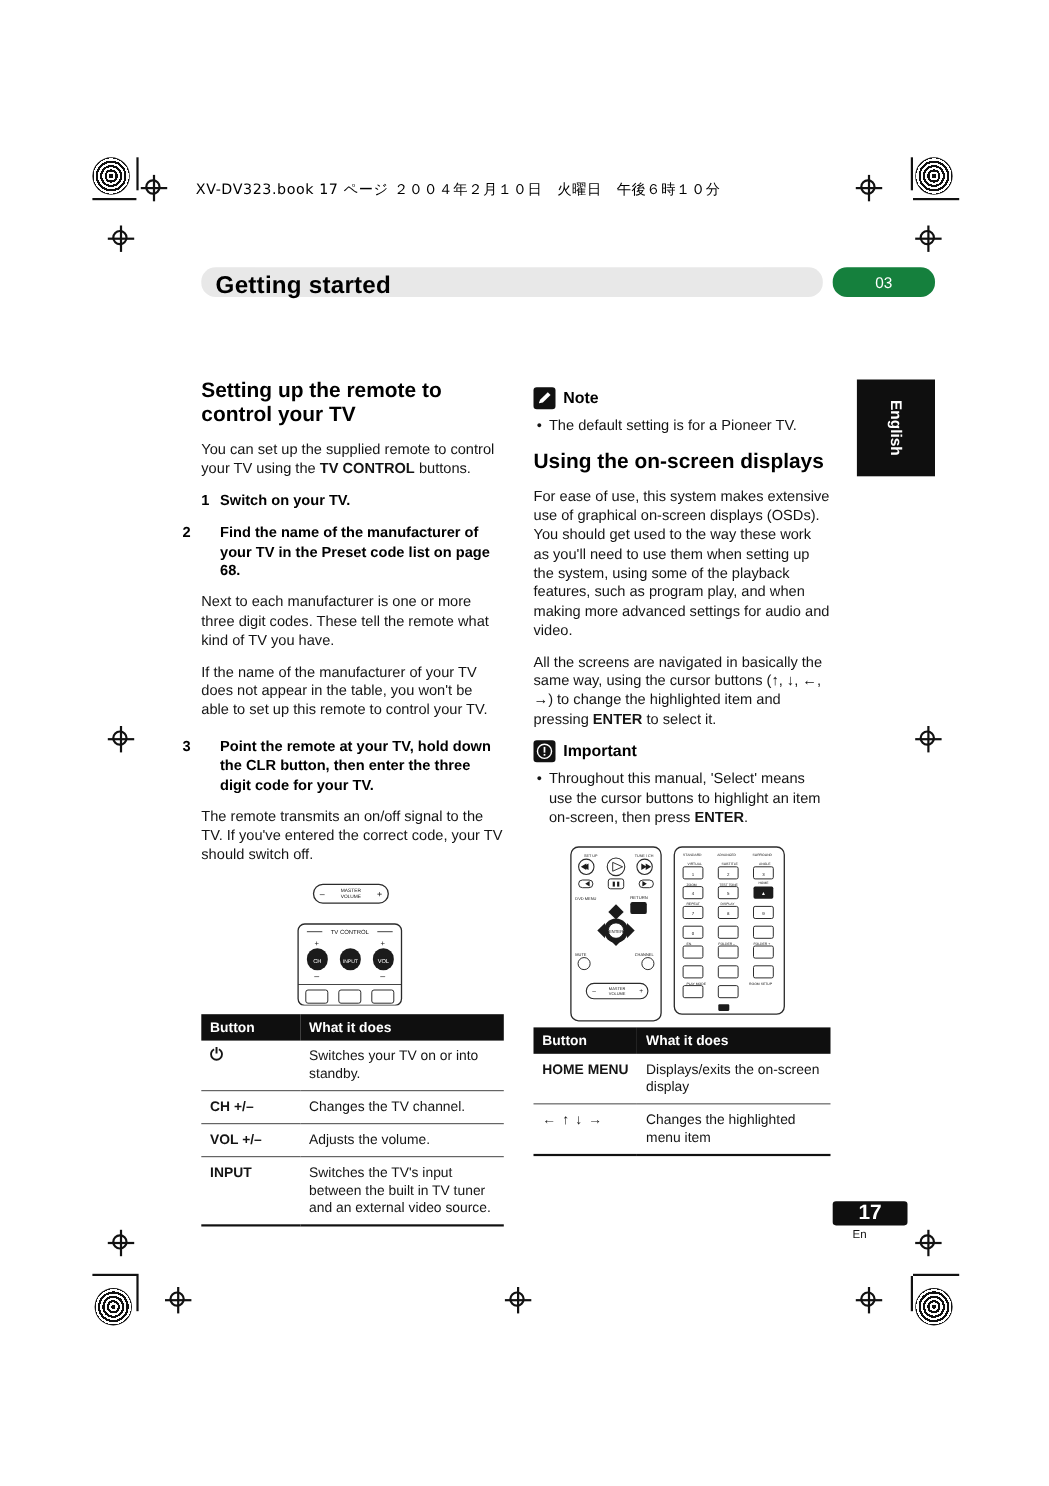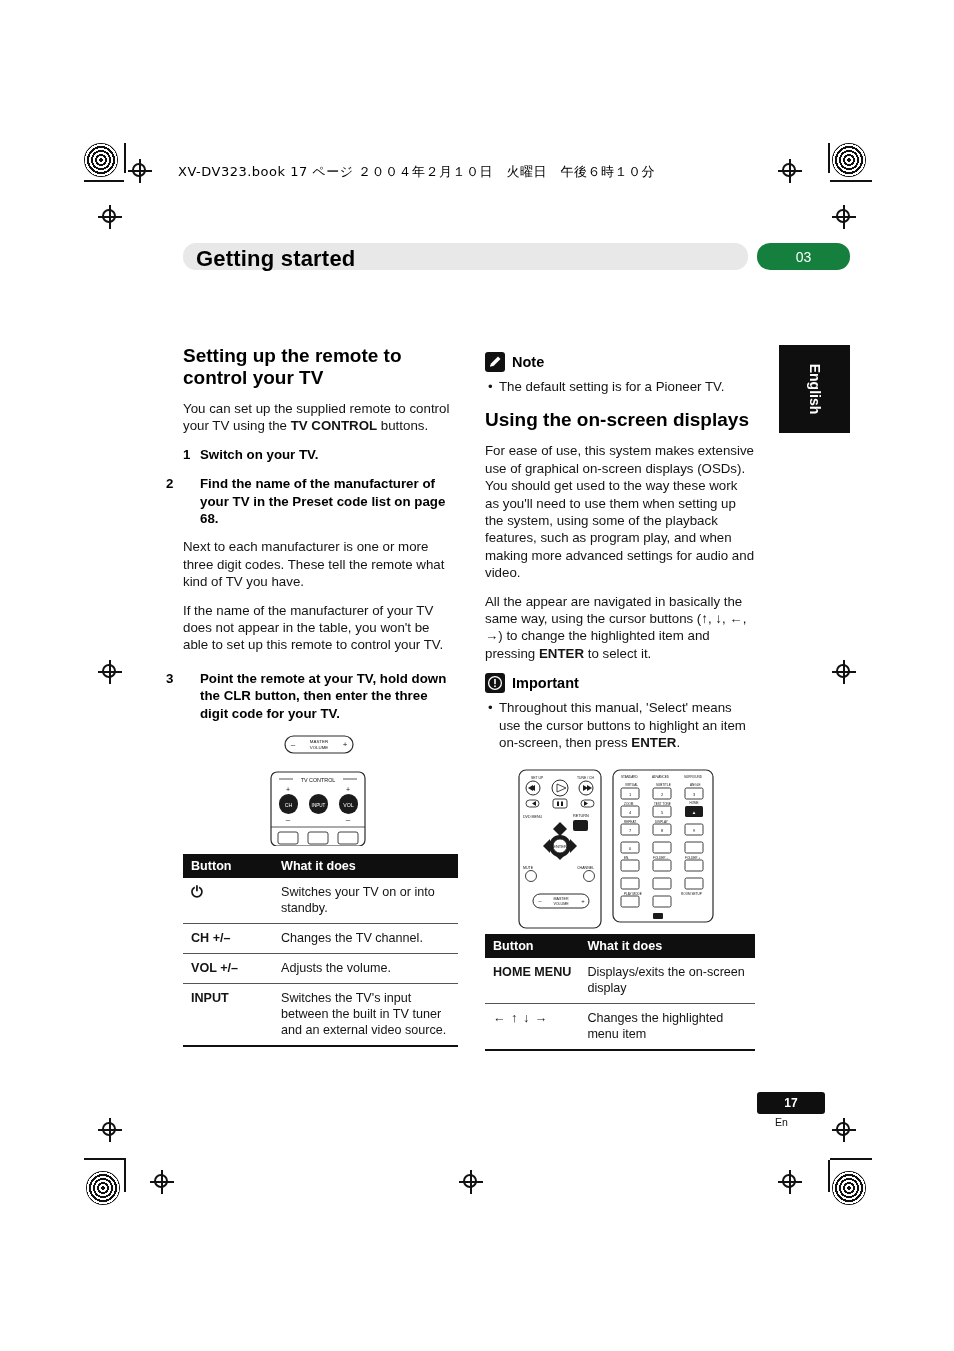--- a/index.html
+++ b/index.html
@@ -227,21 +227,21 @@
   }
 
   .pagenum {
     position: absolute;
     left: 757px;
     top: 1092px;
     width: 68px;
     height: 22px;
     background: #0f0f0f;
     color: #fff;
-    font-size: 12px;
+    font-size: 19px;
     font-weight: bold;
     display: flex;
     align-items: center;
     justify-content: center;
     border-radius: 3px;
   }
   .pagenum-sub {
     position: absolute;
     left: 775px;
     top: 1116px;
@@ -319,20 +319,21 @@
     <p class="body"><span>You can set up the supplied remote to control your TV using the </span><b>TV CONTROL</b><span> buttons.</span></p>
 
     <p class="step"><span class="num">1</span><span>Switch on your TV.</span></p>
 
     <p class="step" style="margin-top:12px; text-indent:-17px; padding-left:17px;"><span class="num">2</span><span>Find the name of the manufacturer of your TV in the Preset code list on page 68.</span></p>
     <p class="body">Next to each manufacturer is one or more three digit codes. These tell the remote what kind of TV you have.</p>
 
     <p class="body">If the name of the manufacturer of your TV does not appear in the table, you won't be able to set up this remote to control your TV.</p>
 
     <p class="step" style="margin-top:16px; text-indent:-17px; padding-left:17px;"><span class="num">3</span><span>Point the remote at your TV, hold down the CLR button, then enter the three digit code for your TV.</span></p>
+    <p class="body">The remote transmits an on/off signal to the TV. If you've entered the correct code, your TV should switch off.</p>
 
 
     <div style="height:118px; position:relative;">
       <svg width="275" height="118" viewBox="0 0 275 118">
 
         <rect x="88" y="44" width="94" height="74" rx="6" fill="#ffffff" stroke="#2b2b2b" stroke-width="1.2"></rect>
 
         <rect x="102" y="8" width="68" height="17" rx="8.5" fill="#ffffff" stroke="#2b2b2b" stroke-width="1.2"></rect>
         <text x="136" y="15" font-size="4.4" text-anchor="middle" fill="#111" font-family="Liberation Sans, sans-serif">MASTER</text>
         <text x="136" y="20.5" font-size="4.4" text-anchor="middle" fill="#111" font-family="Liberation Sans, sans-serif">VOLUME</text>
@@ -403,21 +404,21 @@
       <span class="label">Note</span>
     </div>
     <ul class="bullets">
       <li>The default setting is for a Pioneer TV.</li>
     </ul>
 
     <h2 class="sec" style="margin-bottom:9px;">Using the on-screen displays</h2>
 
     <p class="body">For ease of use, this system makes extensive use of graphical on-screen displays (OSDs). You should get used to the way these work as you'll need to use them when setting up the system, using some of the playback features, such as program play, and when making more advanced settings for audio and video.</p>
 
-    <p class="body"><span>All the appear are navigated in basically the same way, using the cursor buttons (</span><span>↑, ↓, ←, →</span><span>) to change the highlighted item and pressing </span><b>ENTER</b><span> to select it.</span></p>
+    <p class="body"><span>All the screens are navigated in basically the same way, using the cursor buttons (</span><span>↑, ↓, ←, →</span><span>) to change the highlighted item and pressing </span><b>ENTER</b><span> to select it.</span></p>
 
     <div class="callout">
       <span class="icon-box">
         <svg width="16" height="16" viewBox="0 0 16 16">
           <circle cx="8" cy="8" r="6.4" fill="none" stroke="#ffffff" stroke-width="1.3"></circle>
           <rect x="7.2" y="4" width="1.6" height="5.2" fill="#ffffff"></rect>
           <rect x="7.2" y="10.4" width="1.6" height="1.6" fill="#ffffff"></rect>
         </svg>
       </span>
       <span class="label">Important</span>

